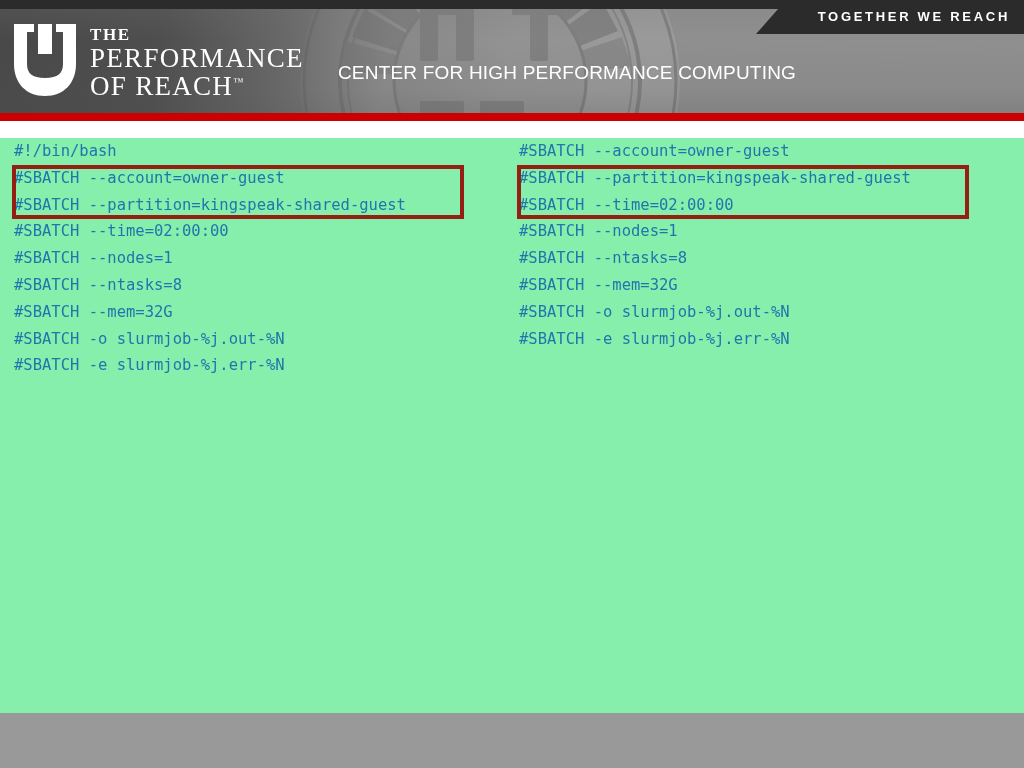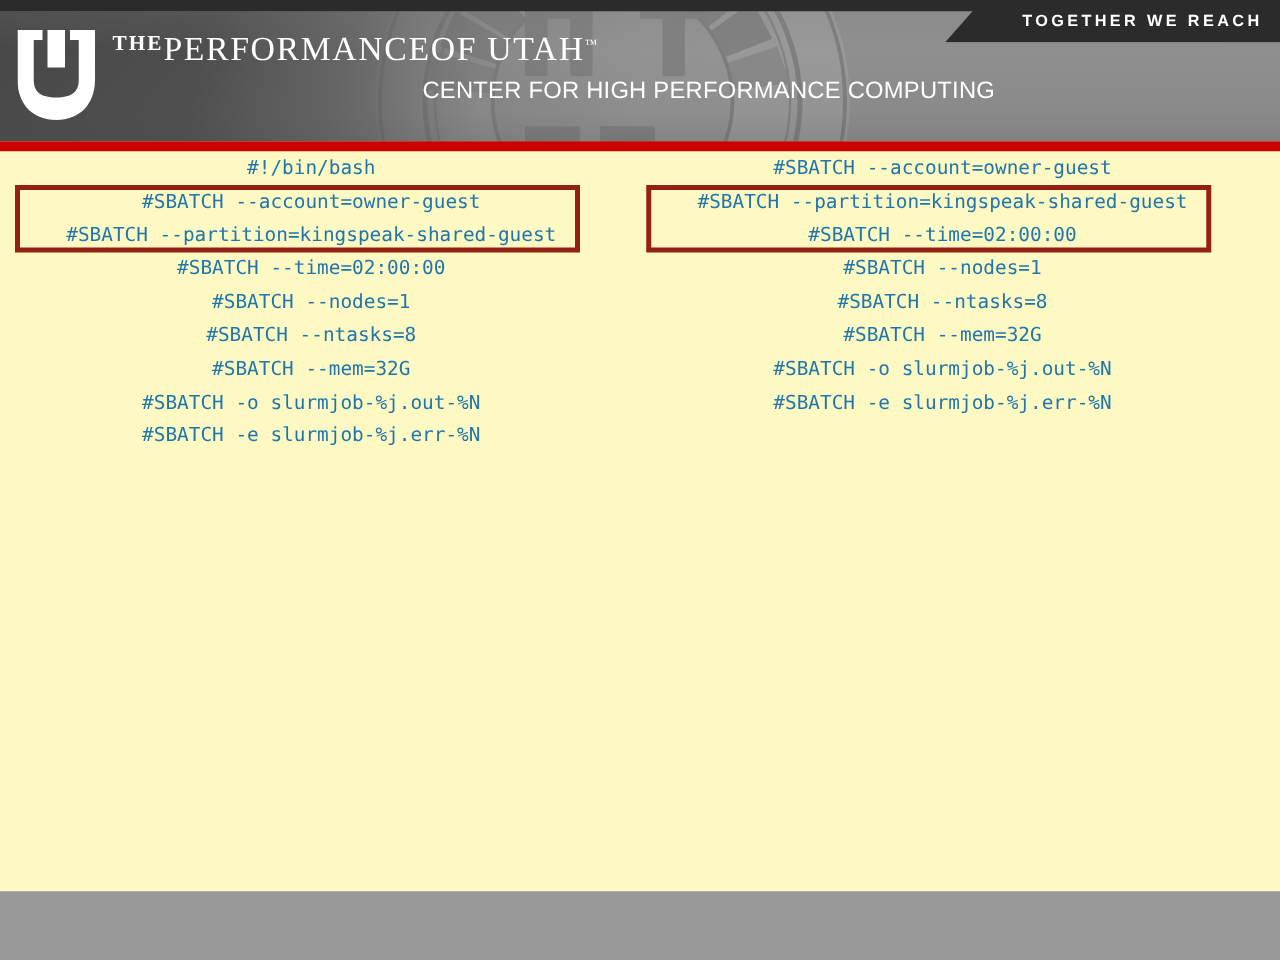--- a/index.html
+++ b/index.html
@@ -97,21 +97,21 @@
     left: 14px;
     top: 24px;
     z-index: 5;
     display: flex;
     align-items: flex-start;
     gap: 14px;
   }
   .u-mark { width: 62px; height: 72px; display: block; }
   .logo-text {
     display: flex;
-    flex-direction: row;
+    flex-direction: column;
     color: #ffffff;
     font-family: "Liberation Serif", serif;
     line-height: 1;
     padding-top: 2px;
   }
   .logo-the {
     font-size: 17px;
     font-weight: bold;
     letter-spacing: 1.6px;
     margin-bottom: 2px;
@@ -182,25 +182,24 @@
     width: 1024px;
     height: 8px;
     background: #cc0000;
     z-index: 8;
   }
 
   
   .content {
     position: absolute;
     left: 0;
-    top: 121px;
+    top: 138px;
     width: 1024px;
     height: 592px;
-    background: #fef9c3;
-    text-align: center;
+    background: #86efac;
   }
 
   .code-col {
     position: absolute;
     top: 0;
     font-family: "DejaVu Sans Mono", "Liberation Mono", monospace;
   }
   .code-col.left  { left: 14px;  width: 470px; }
   .code-col.right { left: 519px; width: 470px; }
 
@@ -304,21 +303,21 @@
 
     <div class="logo-block">
       <svg class="u-mark" viewBox="0 0 62 72">
         <path fill="#ffffff" d="M0 0 H20 V8 H13 V40 C13 49 18 54 31 54 C44 54 49 49 49 40 V8 H42 V0 H62 V40
                  C62 59 50 72 31 72 C12 72 0 59 0 40 Z"></path>
         <rect x="24" y="0" width="14" height="30" fill="#ffffff"></rect>
       </svg>
       <div class="logo-text">
         <span class="logo-the">THE</span>
         <span class="logo-univ">PERFORMANCE</span>
-        <span class="logo-utah"><span>OF UTAH</span><span class="logo-tm">™</span></span>
+        <span class="logo-utah"><span>OF REACH</span><span class="logo-tm">™</span></span>
       </div>
     </div>
 
     <div class="twr-ribbon">
       <div class="twr-shape"></div>
       <div class="twr-text">TOGETHER WE REACH</div>
     </div>
 
     <div class="center-title">CENTER FOR HIGH PERFORMANCE COMPUTING</div>
   </div>

